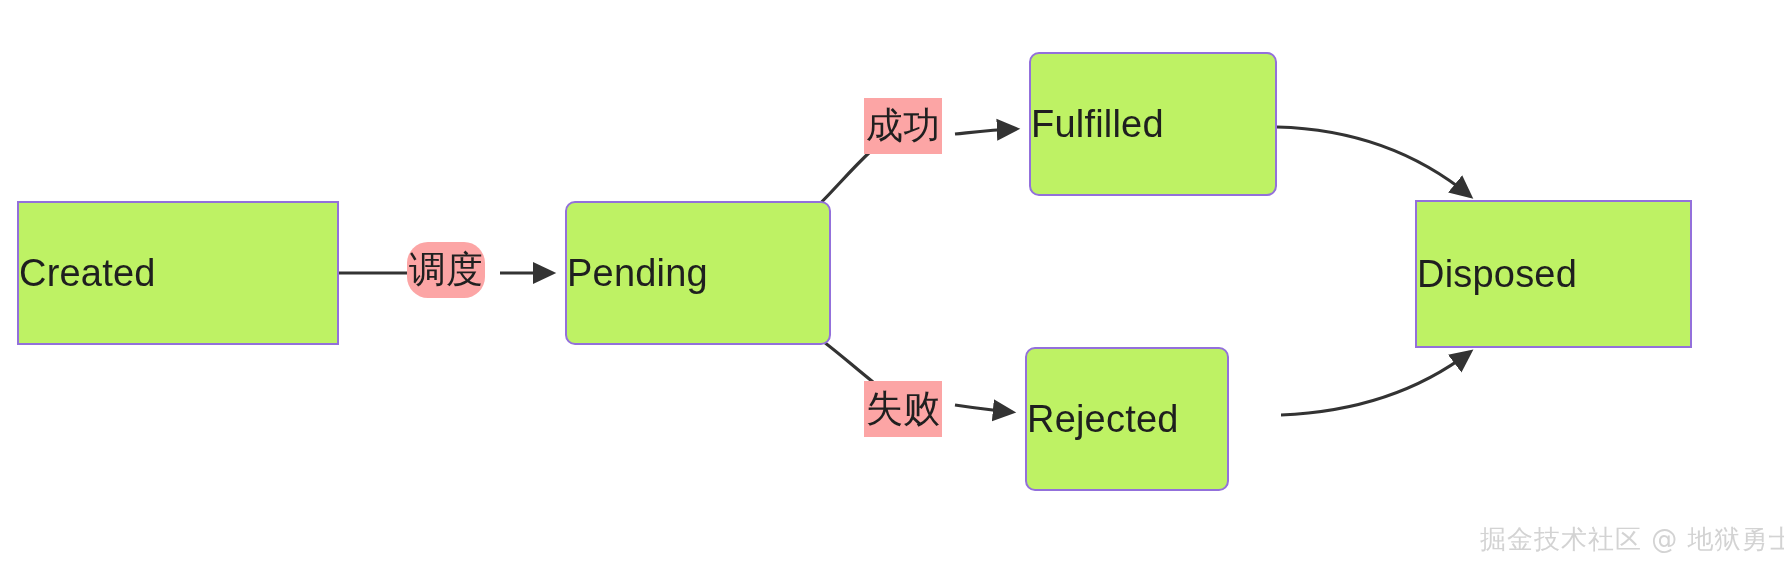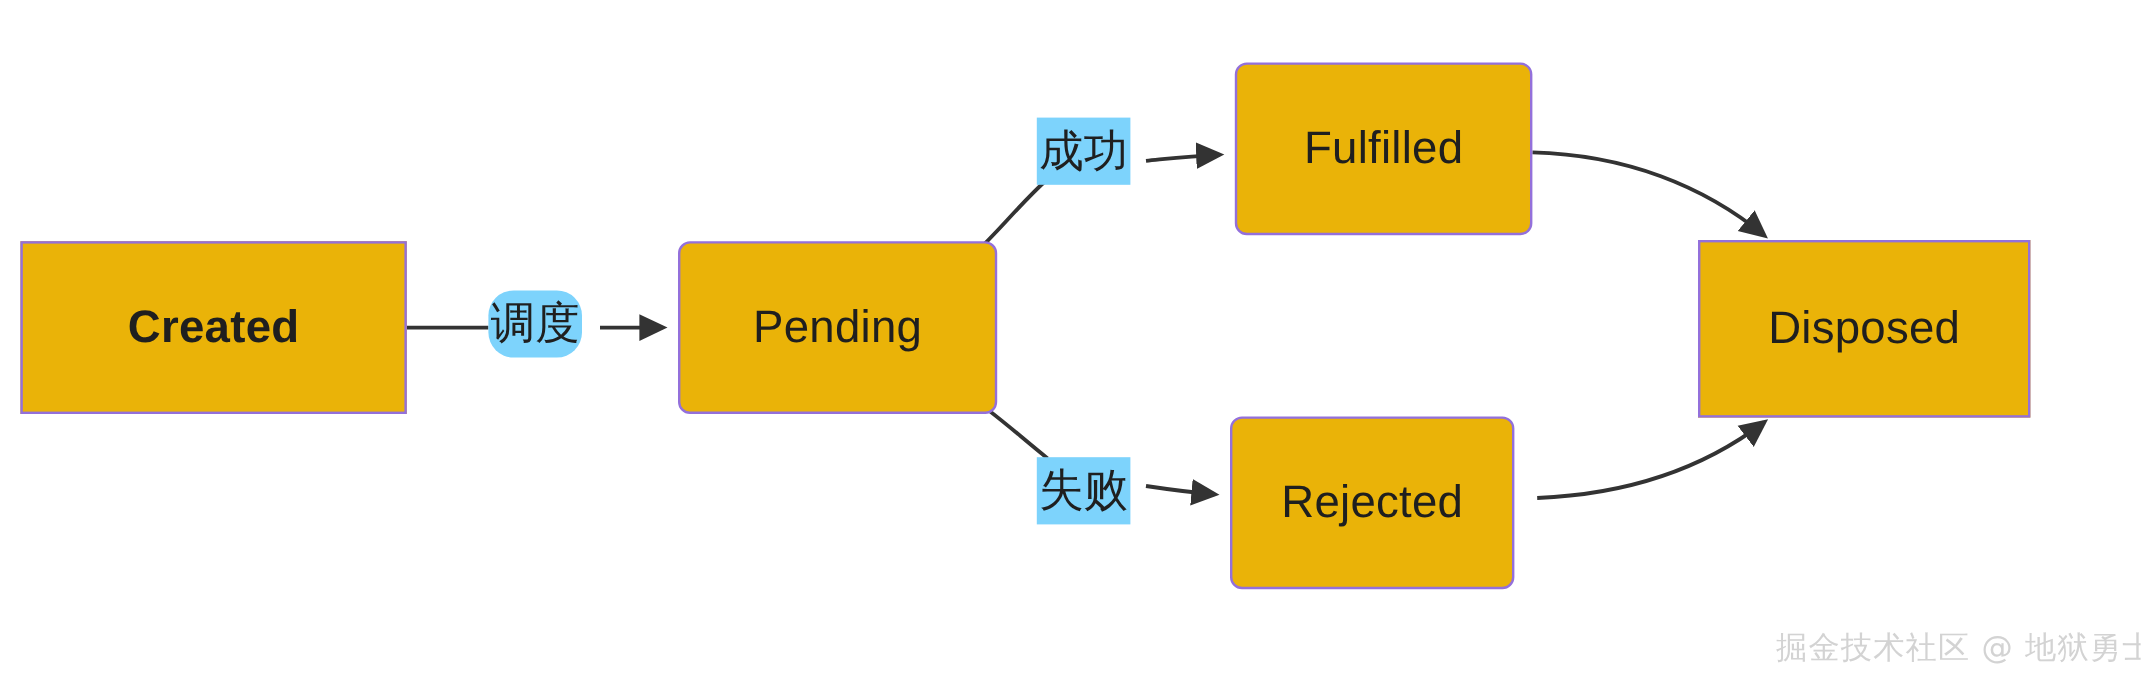--- a/index.html
+++ b/index.html
@@ -22,37 +22,37 @@
     position: absolute;
     left: 0;
     top: 0;
     width: 1784px;
     height: 567px;
     pointer-events: none;
   }
   .node {
     position: absolute;
     box-sizing: border-box;
-    background: #eab308;
+    background: #bef264;
     border: 2.2px solid #9370db;
     display: flex;
     align-items: center;
-    justify-content: center;
+    justify-content: flex-start;
     color: #1f1f1f;
     font-size: 38px;
     font-weight: 400;
     letter-spacing: 0.2px;
     white-space: nowrap;
   }
   .node.sharp { border-radius: 0; }
   .node.round { border-radius: 10px; }
 
   .edge-label {
     position: absolute;
-    background: #7dd3fc;
+    background: #fca5a5;
     color: #1f1f1f;
     font-size: 37px;
     line-height: 1.0;
     padding: 9px 2px 10px 2px;
     white-space: nowrap;
     font-family: "DejaVu Sans", "Liberation Sans", sans-serif;
   }
   .watermark {
     position: absolute;
     color: #d3d3d3;
@@ -81,33 +81,33 @@
     <path d="M 955 134 C 975 132, 990 130, 1016 129" stroke="#333333" stroke-width="3.2" fill="none" marker-end="url(#arrow)"></path>
 
     <path d="M 801 325 C 830 345, 848 362, 873 382" stroke="#333333" stroke-width="3.2" fill="none"></path>
     <path d="M 955 405 C 975 408, 990 410, 1012 412" stroke="#333333" stroke-width="3.2" fill="none" marker-end="url(#arrow)"></path>
 
     <path d="M 1277 127 C 1355 129, 1420 155, 1470 196" stroke="#333333" stroke-width="3.2" fill="none" marker-end="url(#arrow)"></path>
 
     <path d="M 1281 415 C 1356 412, 1420 390, 1470 352" stroke="#333333" stroke-width="3.2" fill="none" marker-end="url(#arrow)"></path>
   </svg>
 
-  <div class="node sharp" style="left:17px; top:201px; width:322px; height:144px;font-weight:bold;">
+  <div class="node sharp" style="left:17px; top:201px; width:322px; height:144px;">
     <span>Created</span>
   </div>
 
   <div class="node round" style="left:565px; top:201px; width:266px; height:144px;">
     <span>Pending</span>
   </div>
 
   <div class="node round" style="left:1029px; top:52px; width:248px; height:144px;">
     <span>Fulfilled</span>
   </div>
 
-  <div class="node round" style="left:1025px; top:347px; width:237px; height:144px;">
+  <div class="node round" style="left:1025px; top:347px; width:204px; height:144px;">
     <span>Rejected</span>
   </div>
 
   <div class="node sharp" style="left:1415px; top:200px; width:277px; height:148px;">
     <span>Disposed</span>
   </div>
 
   <div class="edge-label" style="left:407px; top:242px;border-radius:21px;">调度</div>
 
   <div class="edge-label" style="left:864px; top:98px;">成功</div>

